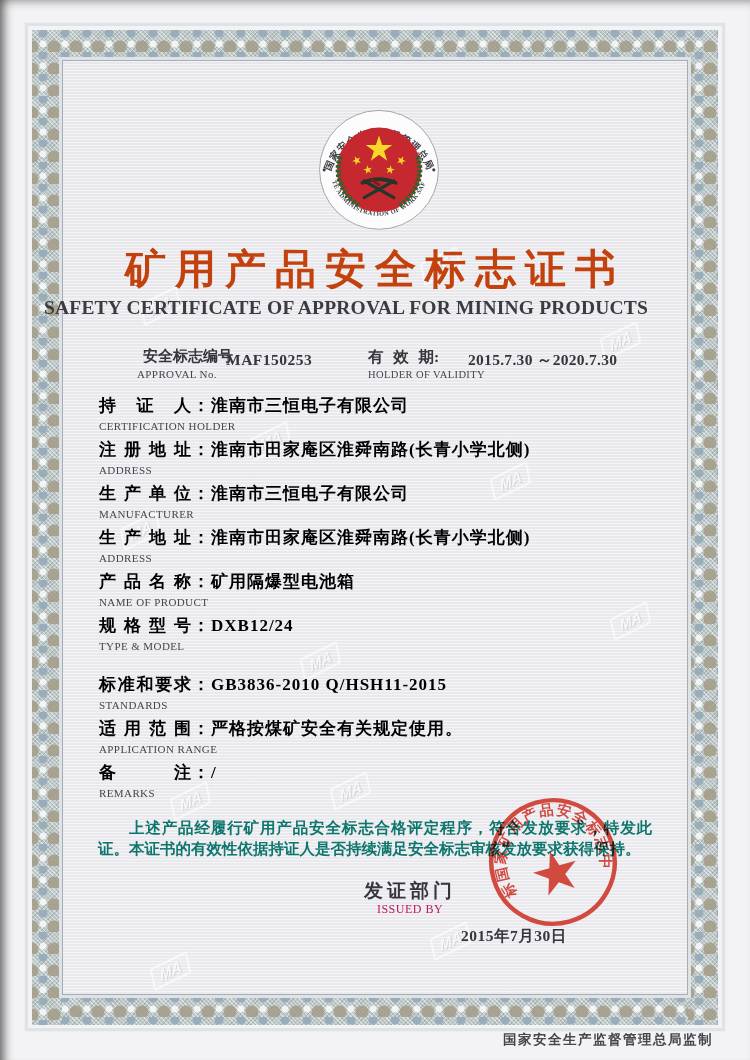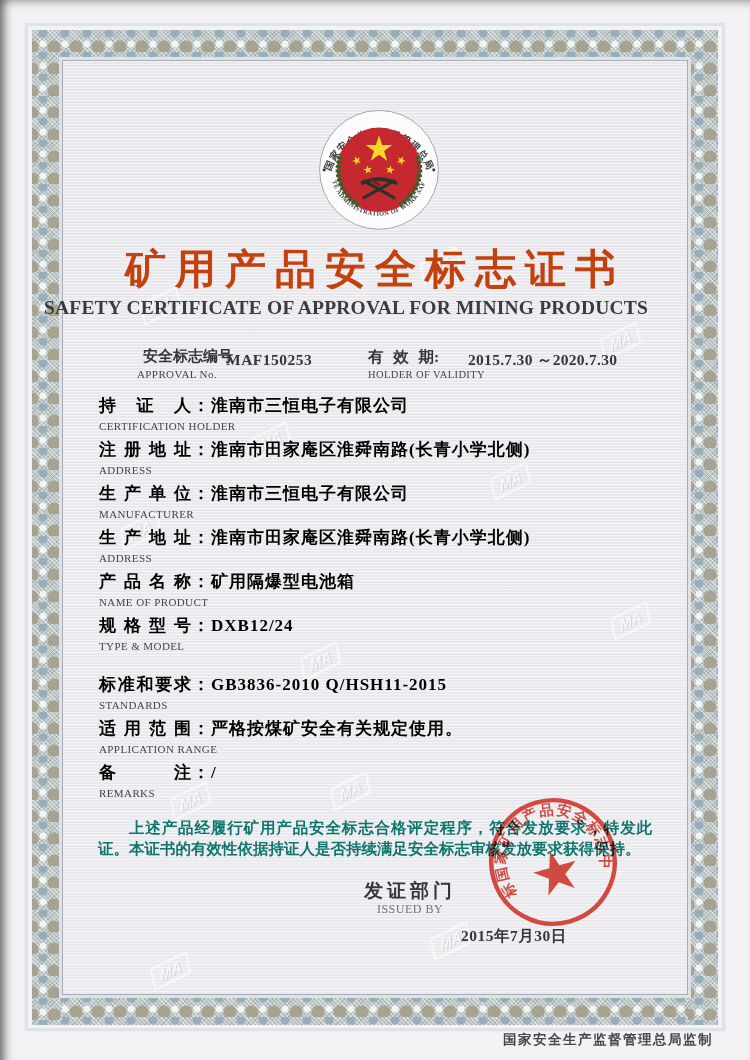--- a/index.html
+++ b/index.html
@@ -99,21 +99,21 @@
   .fcolon { display:inline-block; width:20px; text-align:center; font-weight:600; }
   .fvalue { font-size:17px; font-weight:bold; letter-spacing:1px; }
   .enline { font-size:11px; letter-spacing:.4px; color:#44444a; line-height:19px; }
 
   .declaration {
     left:98px; top:818px; width:554px;
     font-size:15.5px; line-height:20.5px; font-weight:700;
     text-align:justify; text-indent:2em; color:#0f766e;
   }
   .issued-cn { left:364px; top:878px; font-size:19px; font-weight:600; letter-spacing:4px; }
-  .issued-en { left:364px; top:902px; width:92px; text-align:center; font-size:12px; letter-spacing:.5px; color:#737373; }
+  .issued-en { left:364px; top:902px; width:92px; text-align:center; font-size:12px; letter-spacing:.5px; color:#be185d; }
   .issue-date { left:461px; top:926px; font-size:15.5px; font-weight:bold; letter-spacing:.5px; z-index:5; }
 
   .seal {
     position:absolute; left:467px; top:776px; width:172px; height:172px;
     mix-blend-mode:multiply; opacity:.92; z-index:4;
   }
   .footer-note {
     left:0; top:1031px; width:713px; text-align:right;
     font-size:13.5px; font-weight:600; letter-spacing:1.5px; color:#46464b;
   }

